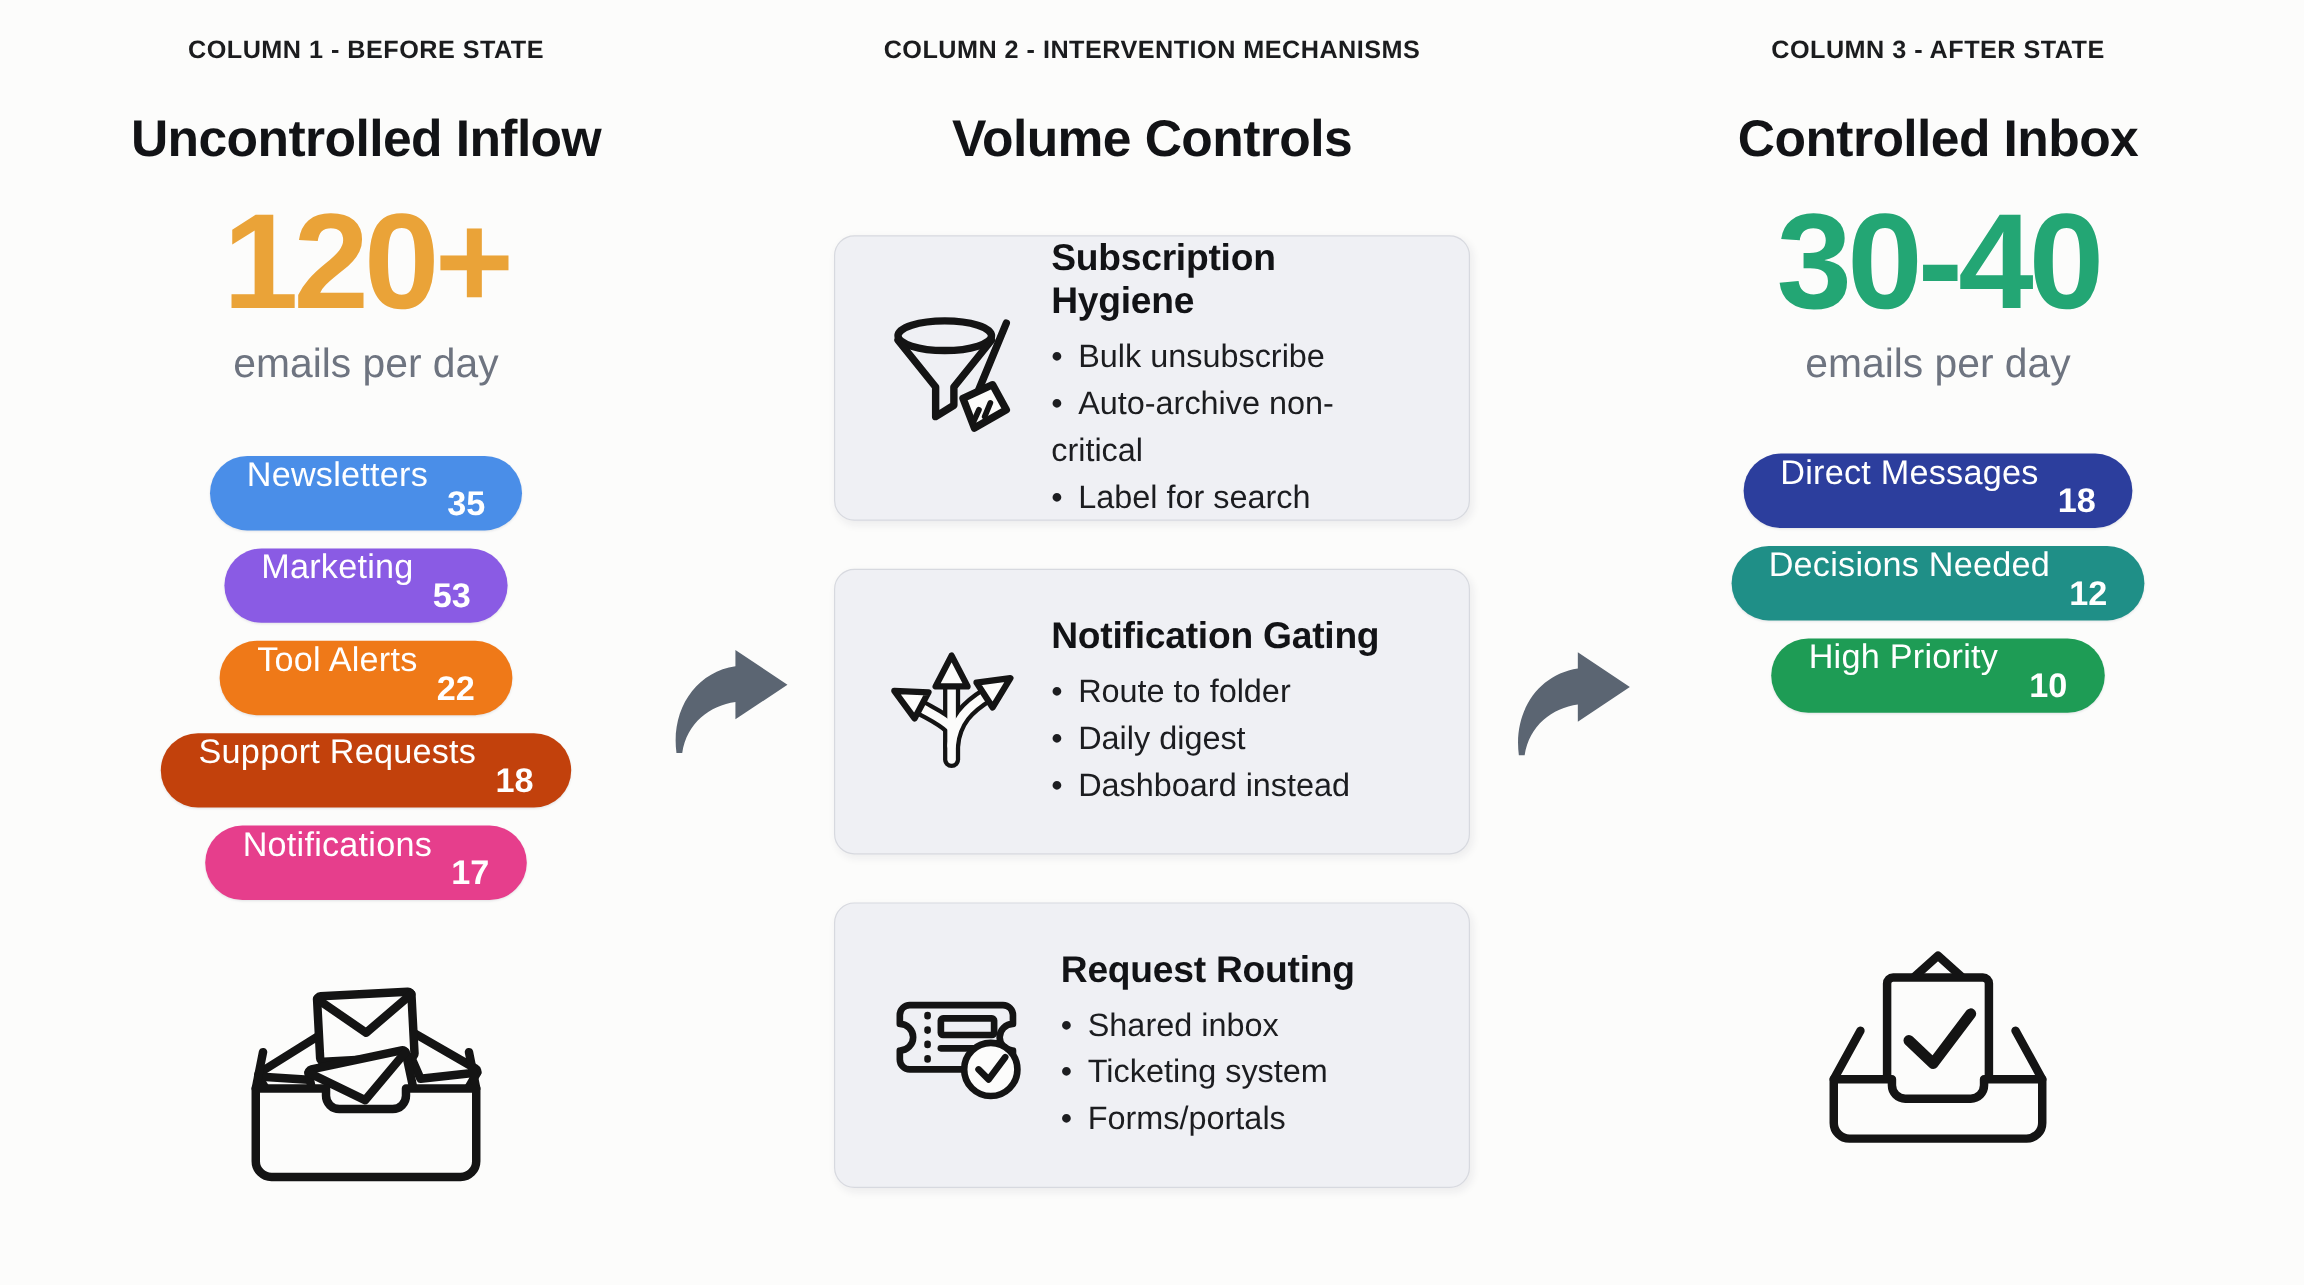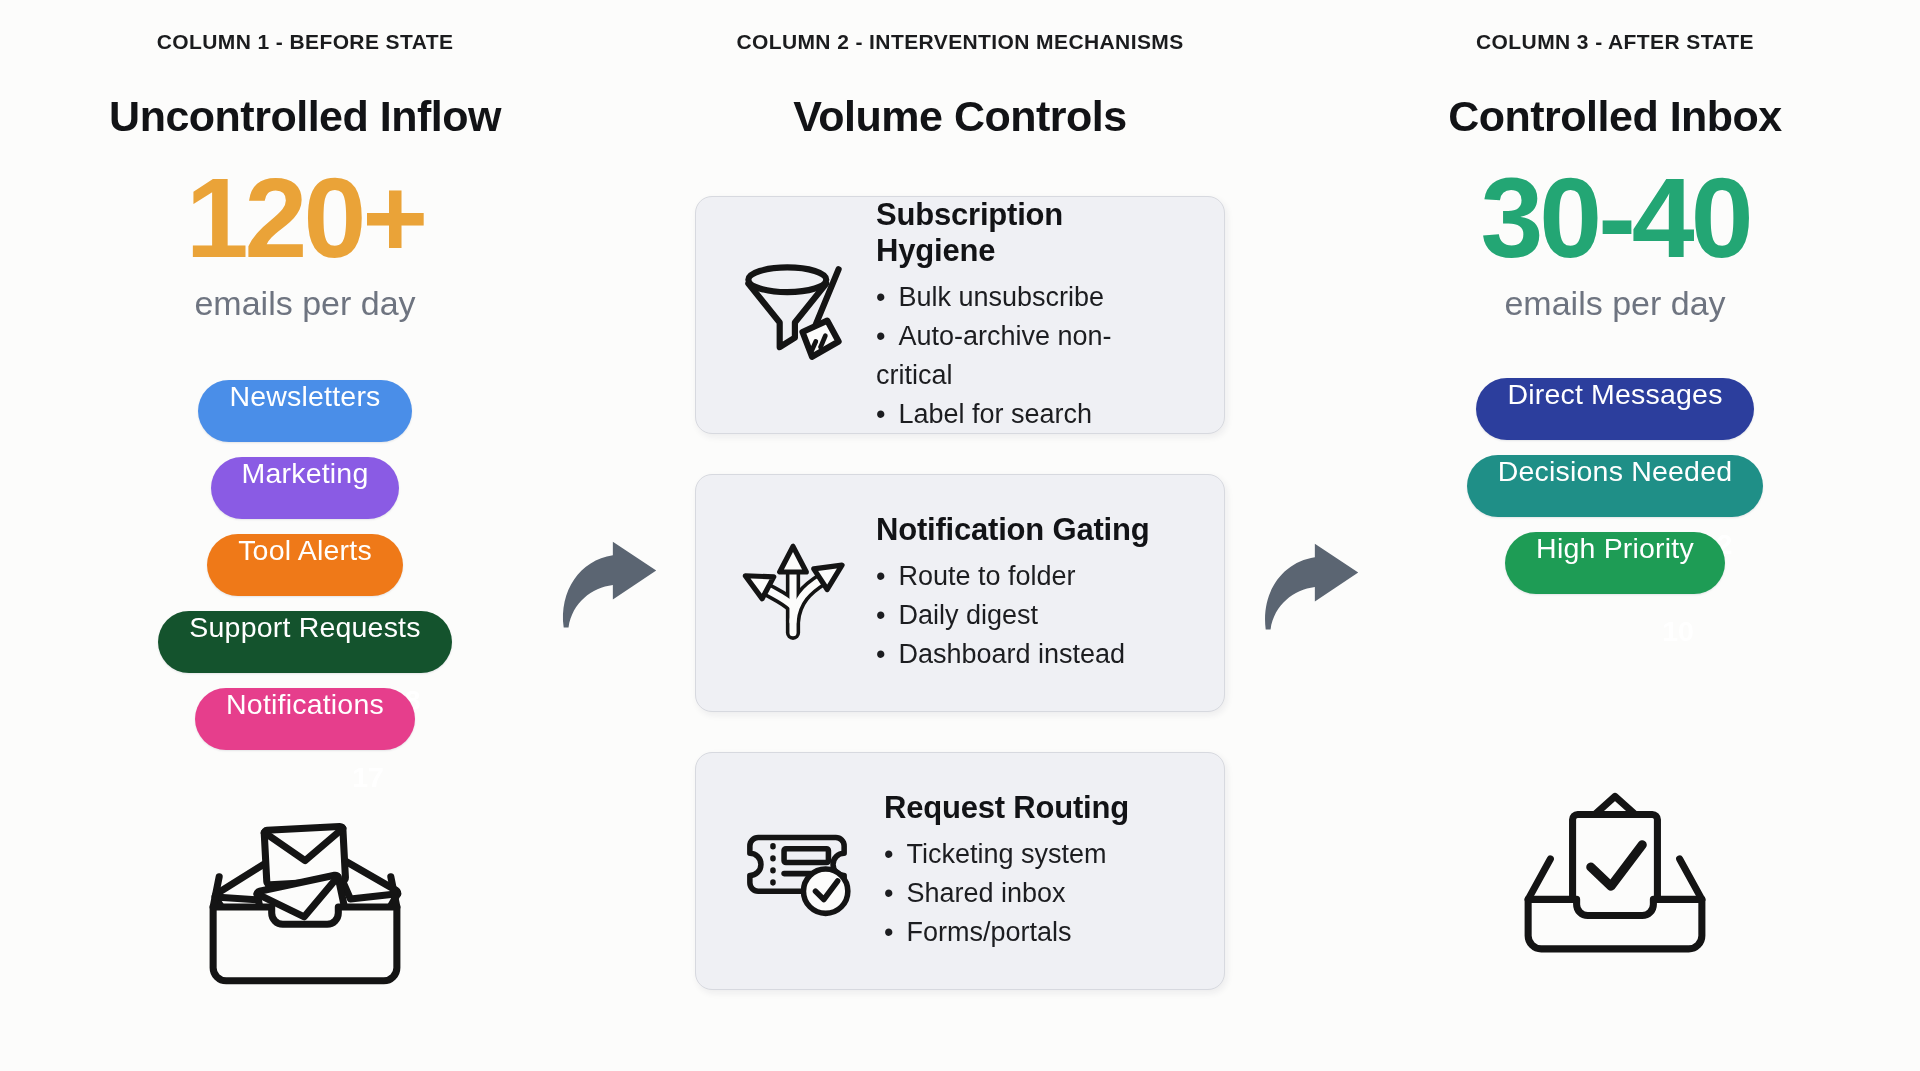--- a/index.html
+++ b/index.html
@@ -13,22 +13,22 @@
   .col3 { left:1375px;width:480px; }
 
   .kicker { font-size:21px; font-weight:700; letter-spacing:.4px; color:#1b1c1e; line-height:24px; }
   .title  { margin-top:38px; font-size:43px; font-weight:700; letter-spacing:-.5px; color:#121316; line-height:48px; }
 
   .metric  { margin-top:24px; font-size:113px; font-weight:700; letter-spacing:-4px; line-height:108px; }
   .caption { margin-top:14px; font-size:34px; color:#6e7480; line-height:34px; }
 
   .pills { margin-top:60px; display:flex; flex-direction:column; align-items:center; gap:15px; }
   .col3 .pills { margin-top:58px; }
-  .pill { display:inline-flex; align-items:flex-end; gap:16px; height:62px; padding:0 31px;
-          border-radius:31px; color:#fff; font-size:28.5px; box-shadow:0 1px 2px rgba(20,30,60,.10);flex-direction:column; }
+  .pill { display:inline-flex; align-items:flex-start; gap:16px; height:62px; padding:0 31px;
+          border-radius:31px; color:#fff; font-size:28.5px; box-shadow:0 1px 2px rgba(20,30,60,.10); }
   .pill .lbl { font-weight:400; letter-spacing:.2px; }
   .pill .cnt { font-weight:700;margin-top:24px; }
 
   .big-icon { margin-top:56px; }
   .col3 .big-icon { margin-top:176px; }
 
   .cards { margin-top:56px; display:flex; flex-direction:column; gap:40px; align-items:center; }
   .card { width:530px; height:238px; background:#EFF0F4; border:1.5px solid #D7D9DF; border-radius:17px;
           box-shadow:2px 3px 7px rgba(30,35,60,.07); display:flex; align-items:center; text-align:left;
           padding:0 42px 0 40px; gap:26px; }
@@ -61,21 +61,21 @@
         <span class="cnt">35</span>
       </div>
       <div class="pill" style="background-color: rgb(138, 91, 228);">
         <span class="lbl">Marketing</span>
         <span class="cnt">53</span>
       </div>
       <div class="pill" style="background-color: rgb(239, 121, 24);">
         <span class="lbl">Tool Alerts</span>
         <span class="cnt">22</span>
       </div>
-      <div class="pill" style="background-color: #14532d;">
+      <div class="pill" style="background-color: #c2410c;">
         <span class="lbl">Support Requests</span>
         <span class="cnt">18</span>
       </div>
       <div class="pill" style="background-color: rgb(230, 62, 140);">
         <span class="lbl">Notifications</span>
         <span class="cnt">17</span>
       </div>
     </div>
 
     <div class="big-icon">
@@ -169,22 +169,22 @@
             <path d="M40,31 V71" stroke-dasharray="1 12"></path>
             <rect x="52" y="34" width="48" height="15" rx="2"></rect>
             <path d="M52,61 H86"></path>
             <circle cx="97" cy="80" r="24" fill="#FCFCFB"></circle>
             <path d="M86,80 L95,89 L110,69"></path>
           </svg>
         </div>
         <div class="card-text">
           <div class="card-title">Request Routing</div>
           <ul class="card-bullets">
+            <li>Shared inbox</li>
             <li>Ticketing system</li>
-            <li>Shared inbox</li>
             <li>Forms/portals</li>
           </ul>
         </div>
       </div>
 
     </div>
   </section>
 
   <section class="col col3">
     <div class="kicker">COLUMN 3 - AFTER STATE</div>

